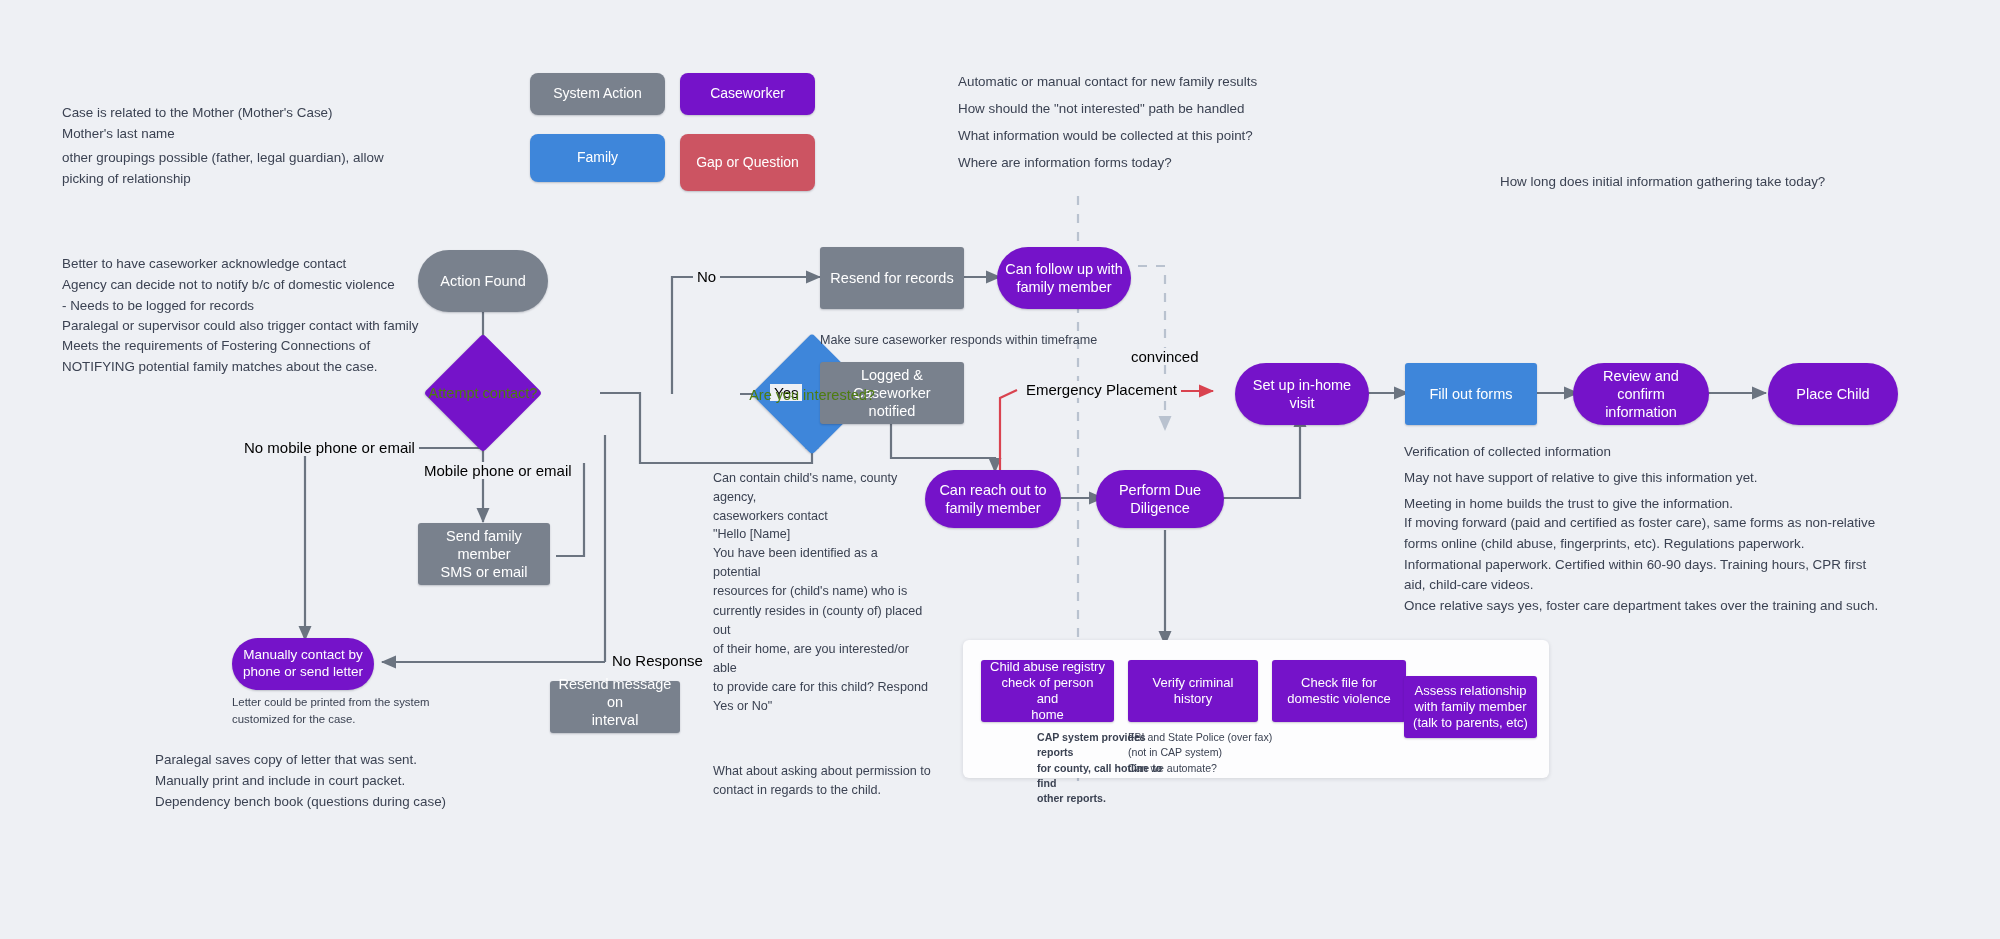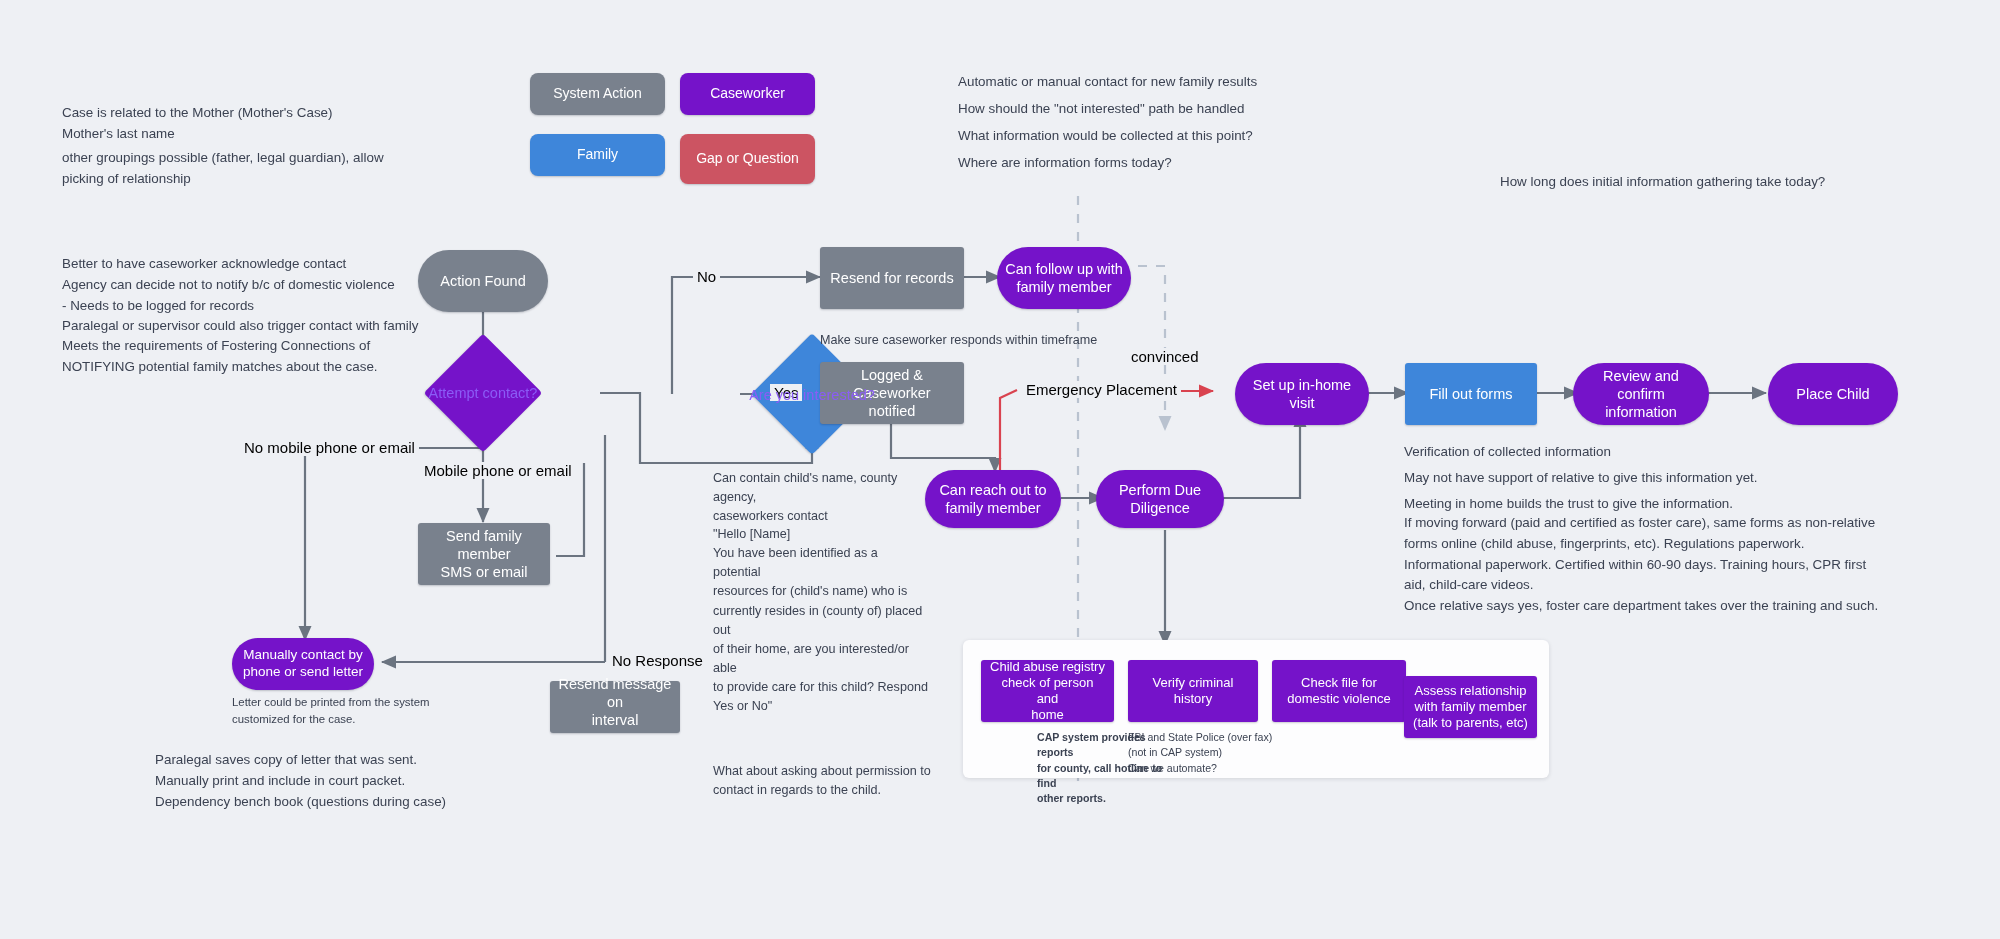--- a/index.html
+++ b/index.html
@@ -29,21 +29,21 @@
   .purple{background:#7513c9;align-items:center;}
   .blue{background:#3e86da;}
   .red{background:#cc5462;}
   .rect{border-radius:3px;}
   .stadium{border-radius:32px;}
   .legend{border-radius:8px;font-size:14px;}
 
   .diamond{
     position:absolute;
     display:flex;align-items:center;justify-content:center;
-    color:#8b5cf6;font-size:14.5px;
+    color:#4d7c0f;font-size:14.5px;
     text-align:center;
   }
   .diamond .dshape{
     position:absolute;inset:0;
     transform:rotate(45deg);
     border-radius:4px;
     box-shadow:0 1px 2px rgba(20,25,40,.2);
   }
   .diamond .dlabel{position:relative;z-index:2;white-space:nowrap;}
 
@@ -142,24 +142,24 @@
       <path d="M1138,266 L1165,266 L1165,430"></path>
     </g>
   </svg>
 
   <div class="node legend rect gray" style="left:530px;top:73px;width:135px;height:42px;">
     <span>System Action</span>
   </div>
   <div class="node legend rect purple" style="left:680px;top:73px;width:135px;height:42px;">
     <span>Caseworker</span>
   </div>
-  <div class="node legend rect blue" style="left:530px;top:134px;width:135px;height:42px;align-items:center;">
+  <div class="node legend rect blue" style="left:530px;top:134px;width:135px;height:48px;align-items:center;">
     <span>Family</span>
   </div>
-  <div class="node legend rect red" style="left:680px;top:134px;width:135px;height:50px;">
+  <div class="node legend rect red" style="left:680px;top:134px;width:135px;height:57px;">
     <span>Gap or Question</span>
   </div>
 
   <div class="note big" style="left:62px;top:103px;width:380px;">Case is related to the Mother (Mother's Case)
 Mother's last name</div>
   <div class="note big" style="left:62px;top:148px;width:400px;">other groupings possible (father, legal guardian), allow
 picking of relationship</div>
 
   <div class="note big" style="left:958px;top:72px;">Automatic or manual contact for new family results</div>
   <div class="note big" style="left:958px;top:99px;">How should the "not interested" path be handled</div>

